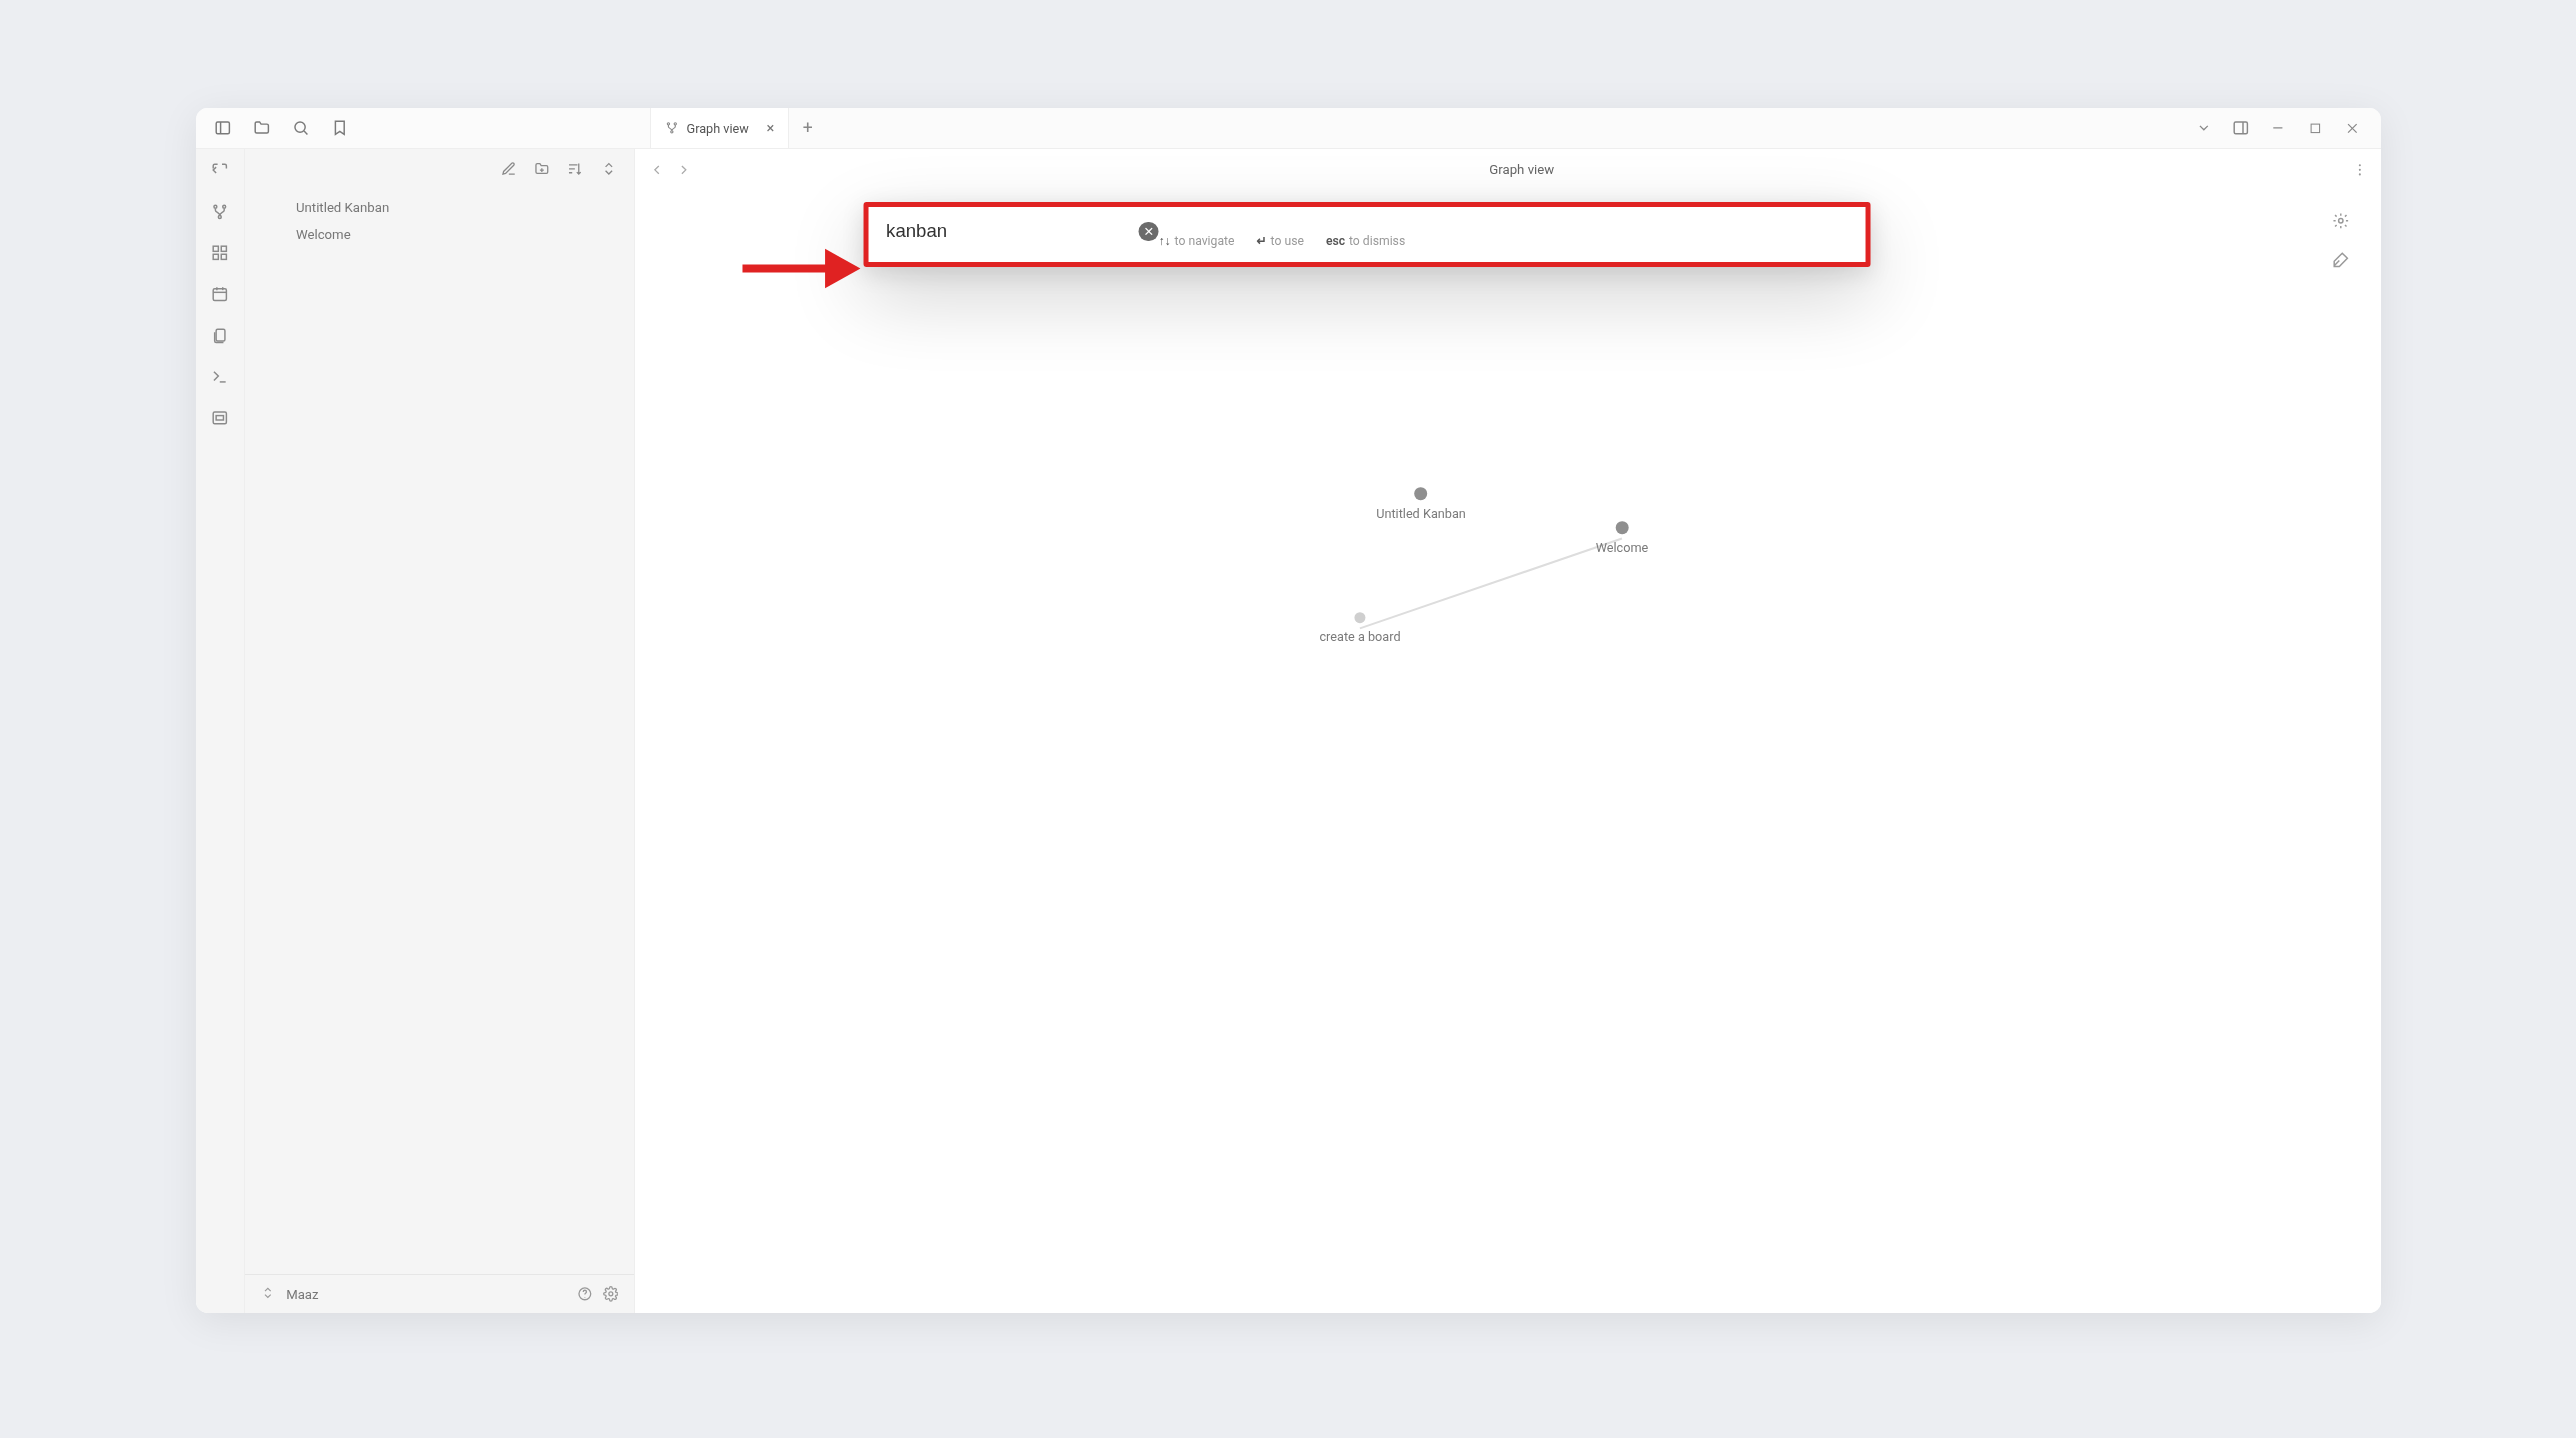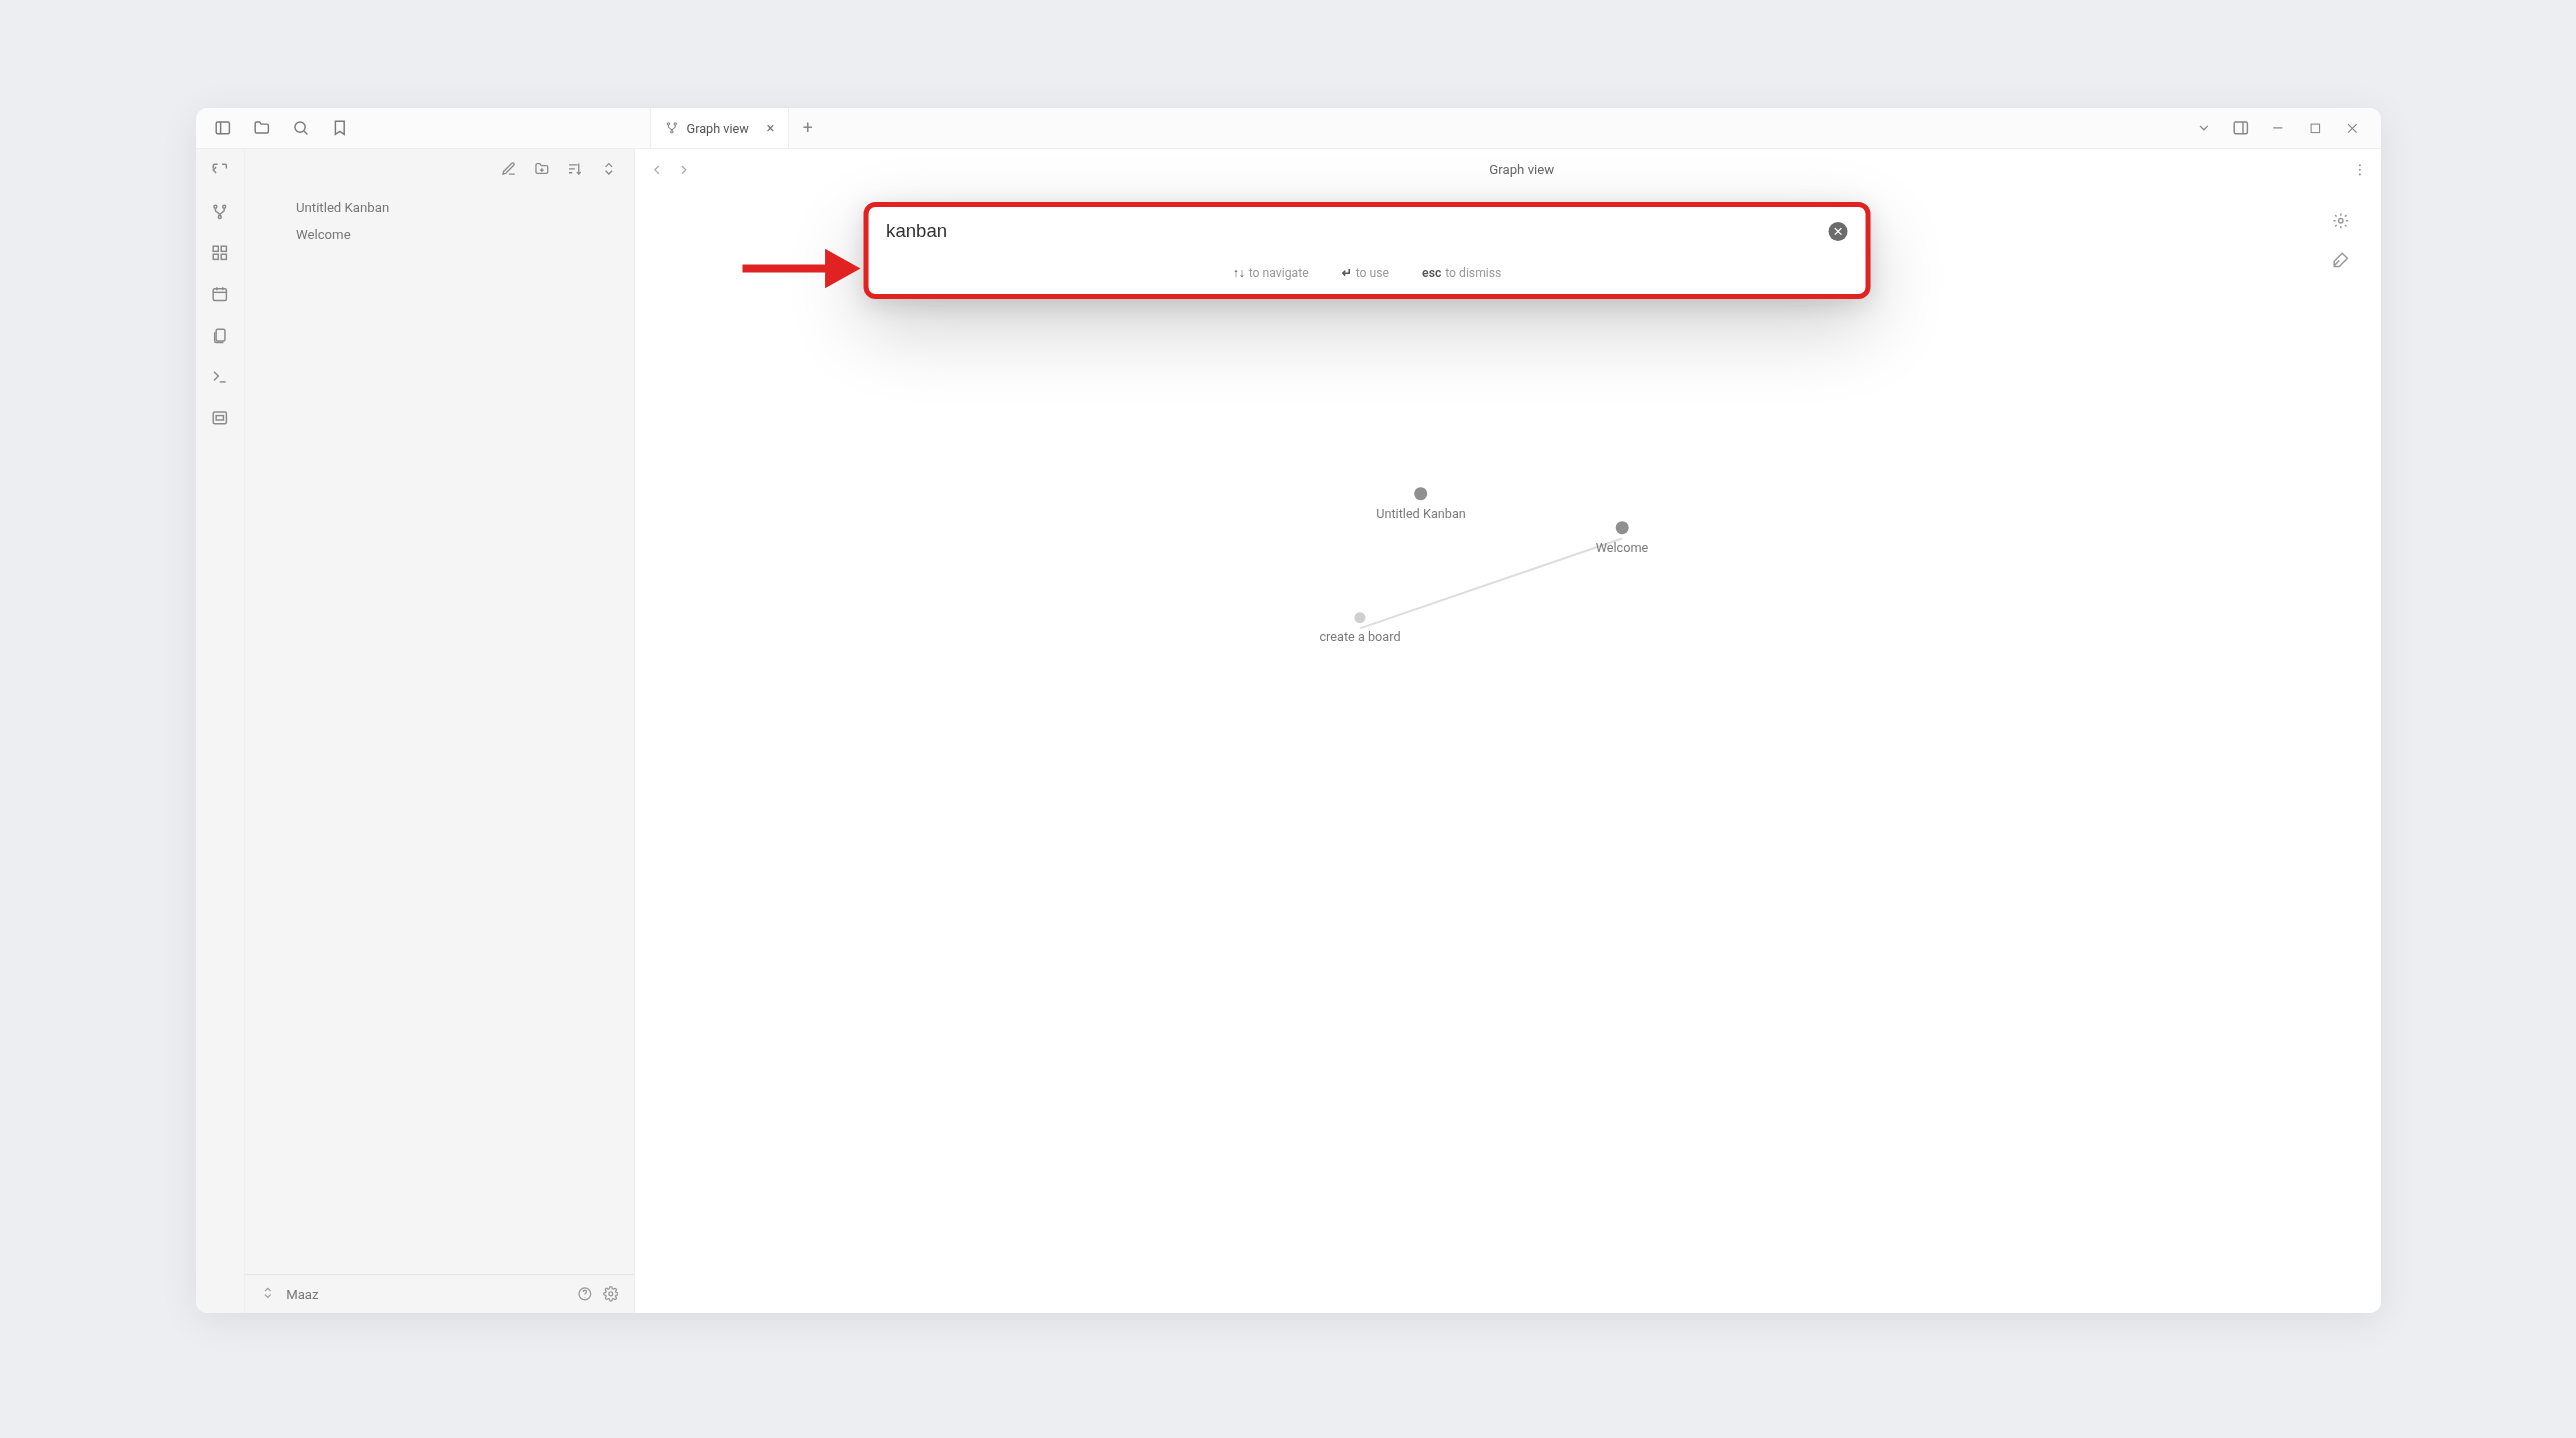--- a/index.html
+++ b/index.html
@@ -190,25 +190,25 @@
     position:absolute;
     left: 50%;
     top: 11.8px;
     transform: translateX(-64%);
     width: 1007px;
     z-index: 20;
   }
   .palette {
     background:#fff;
     border: 5.9px solid #e02222;
-    border-radius: 12px;
+    border-radius: 3px;
     box-shadow: 0 29px 78px rgba(0,0,0,0.18), 0 5.9px 23.5px rgba(0,0,0,0.12);
     padding: 13.7px 17.6px 9.8px 17.6px;
     display:flex;
-    flex-direction:column;
+    flex-direction:row;
   }
   .palette-input-row {
     display:flex;
     align-items:center;
     gap:9.8px;
     padding-bottom:9.8px;
   }
   .palette-input {
     flex:1;
     border:none;
@@ -226,21 +226,21 @@
     background:#f2f2f2;
     border-radius:5.9px;
     padding: 9.8px 13.7px;
     font-size:14.7px;
     color:#555;
     margin-top:9.8px;
   }
   .palette-result b { color:#222; font-weight:700; }
   .palette-hints {
     display:flex;
-    gap: 33px;
+    gap: 22px;
     justify-content:center;
     padding: 13.7px 0 3.9px 0;
     font-size:12.2px;
     color:#999;
   }
   .palette-hints .key { color:#555; font-weight:600; margin-right:3.9px;}
 
   
   .red-arrow {
     position:absolute;

